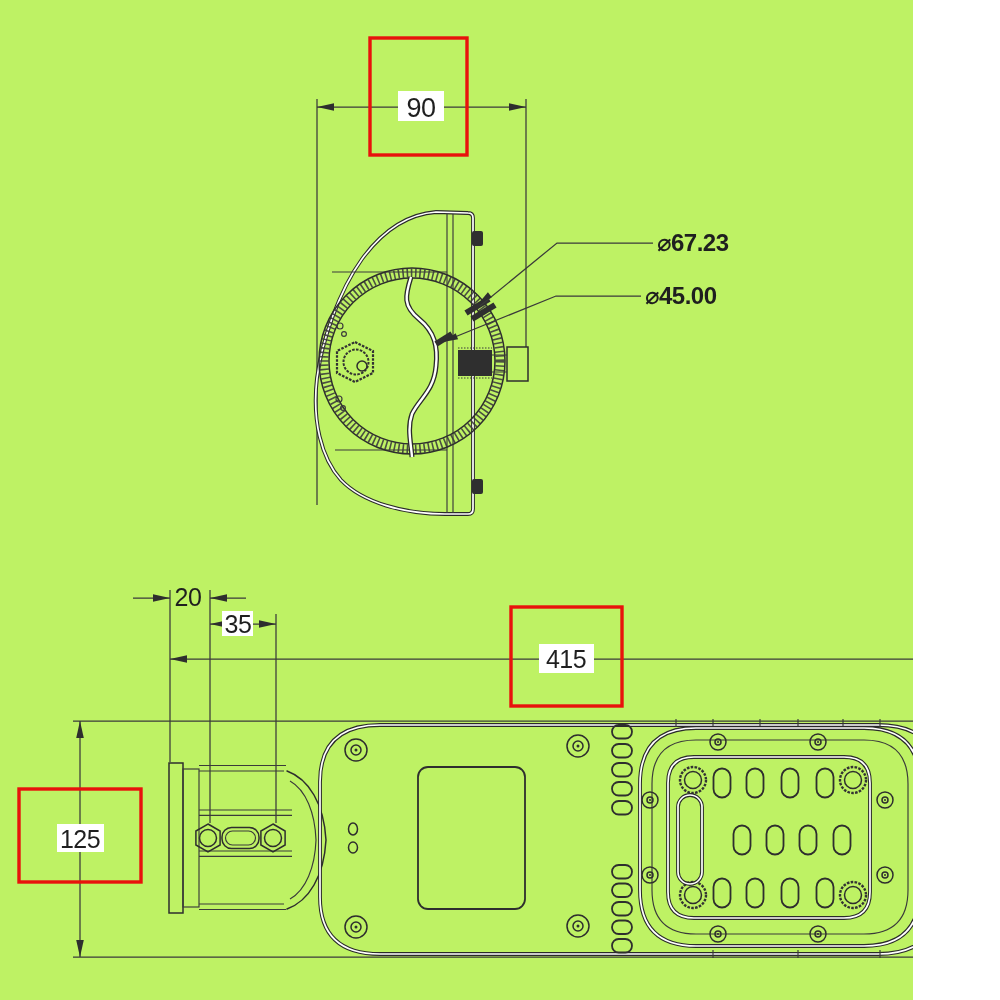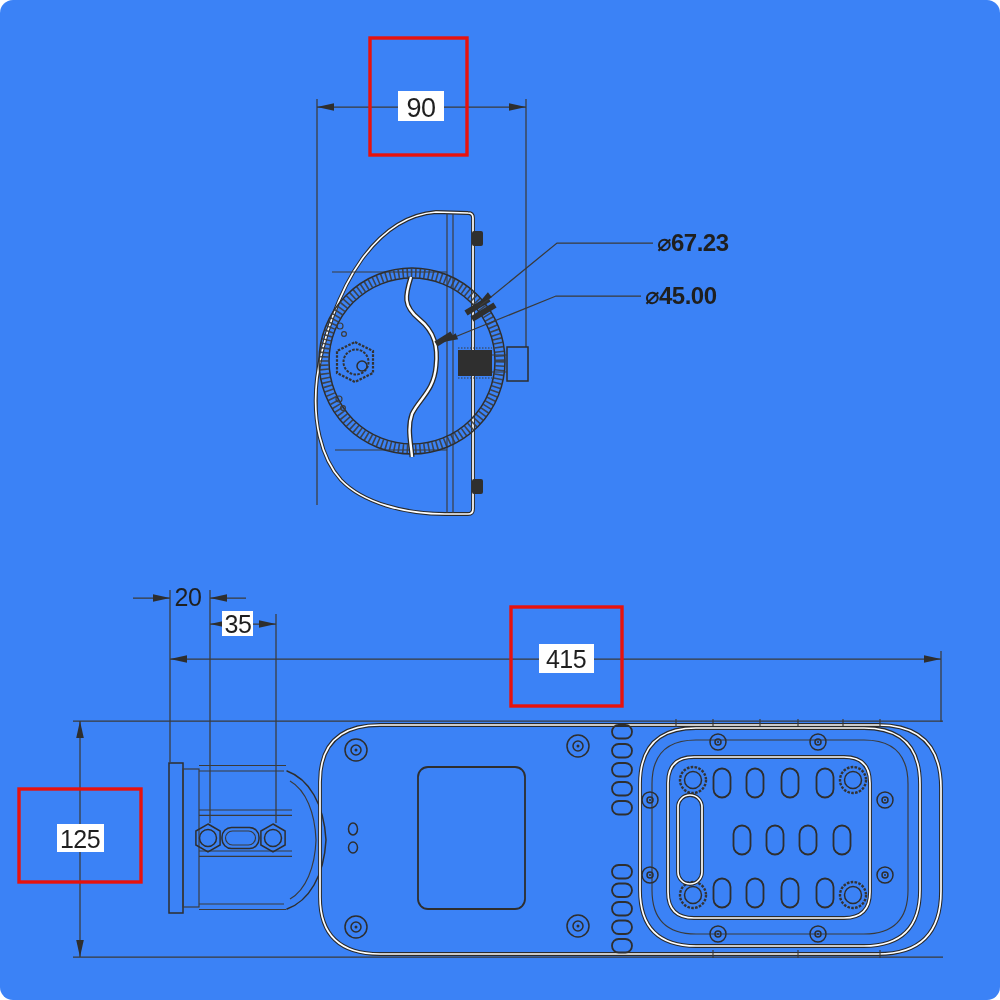--- a/index.html
+++ b/index.html
@@ -1,17 +1,17 @@
 <!DOCTYPE html>
 <html><head>
 <meta charset="utf-8">
 <style>
   html,body{margin:0;padding:0;background:#fff;}
-  .canvas{position:relative;width:1000px;height:1000px;background:#3b82f6;overflow:hidden;
-          font-family:"Liberation Sans","DejaVu Sans",sans-serif;border-radius:13px;}
+  .canvas{position:relative;width:913px;height:1000px;background:#bef264;overflow:hidden;
+          font-family:"Liberation Sans","DejaVu Sans",sans-serif;}
   svg{display:block;}
   
   .ln   {stroke:#2e2e2e;fill:none;stroke-width:1.5;stroke-linecap:round;}
   .thin {stroke:#3a3a3a;fill:none;stroke-width:1.15;}
   .med  {stroke:#2e2e2e;fill:none;stroke-width:1.8;}
   .dblo {stroke:#2a2a2a;fill:none;stroke-width:3.8;stroke-linejoin:round;}
   .dbli {stroke:#ffffff;fill:none;stroke-width:1.7;stroke-linejoin:round;}
   .dblo.cable{stroke-width:5;}
   .dbli.cable{stroke-width:2.4;}
   .dim  {stroke:#3a3a3a;fill:none;stroke-width:1.25;}

